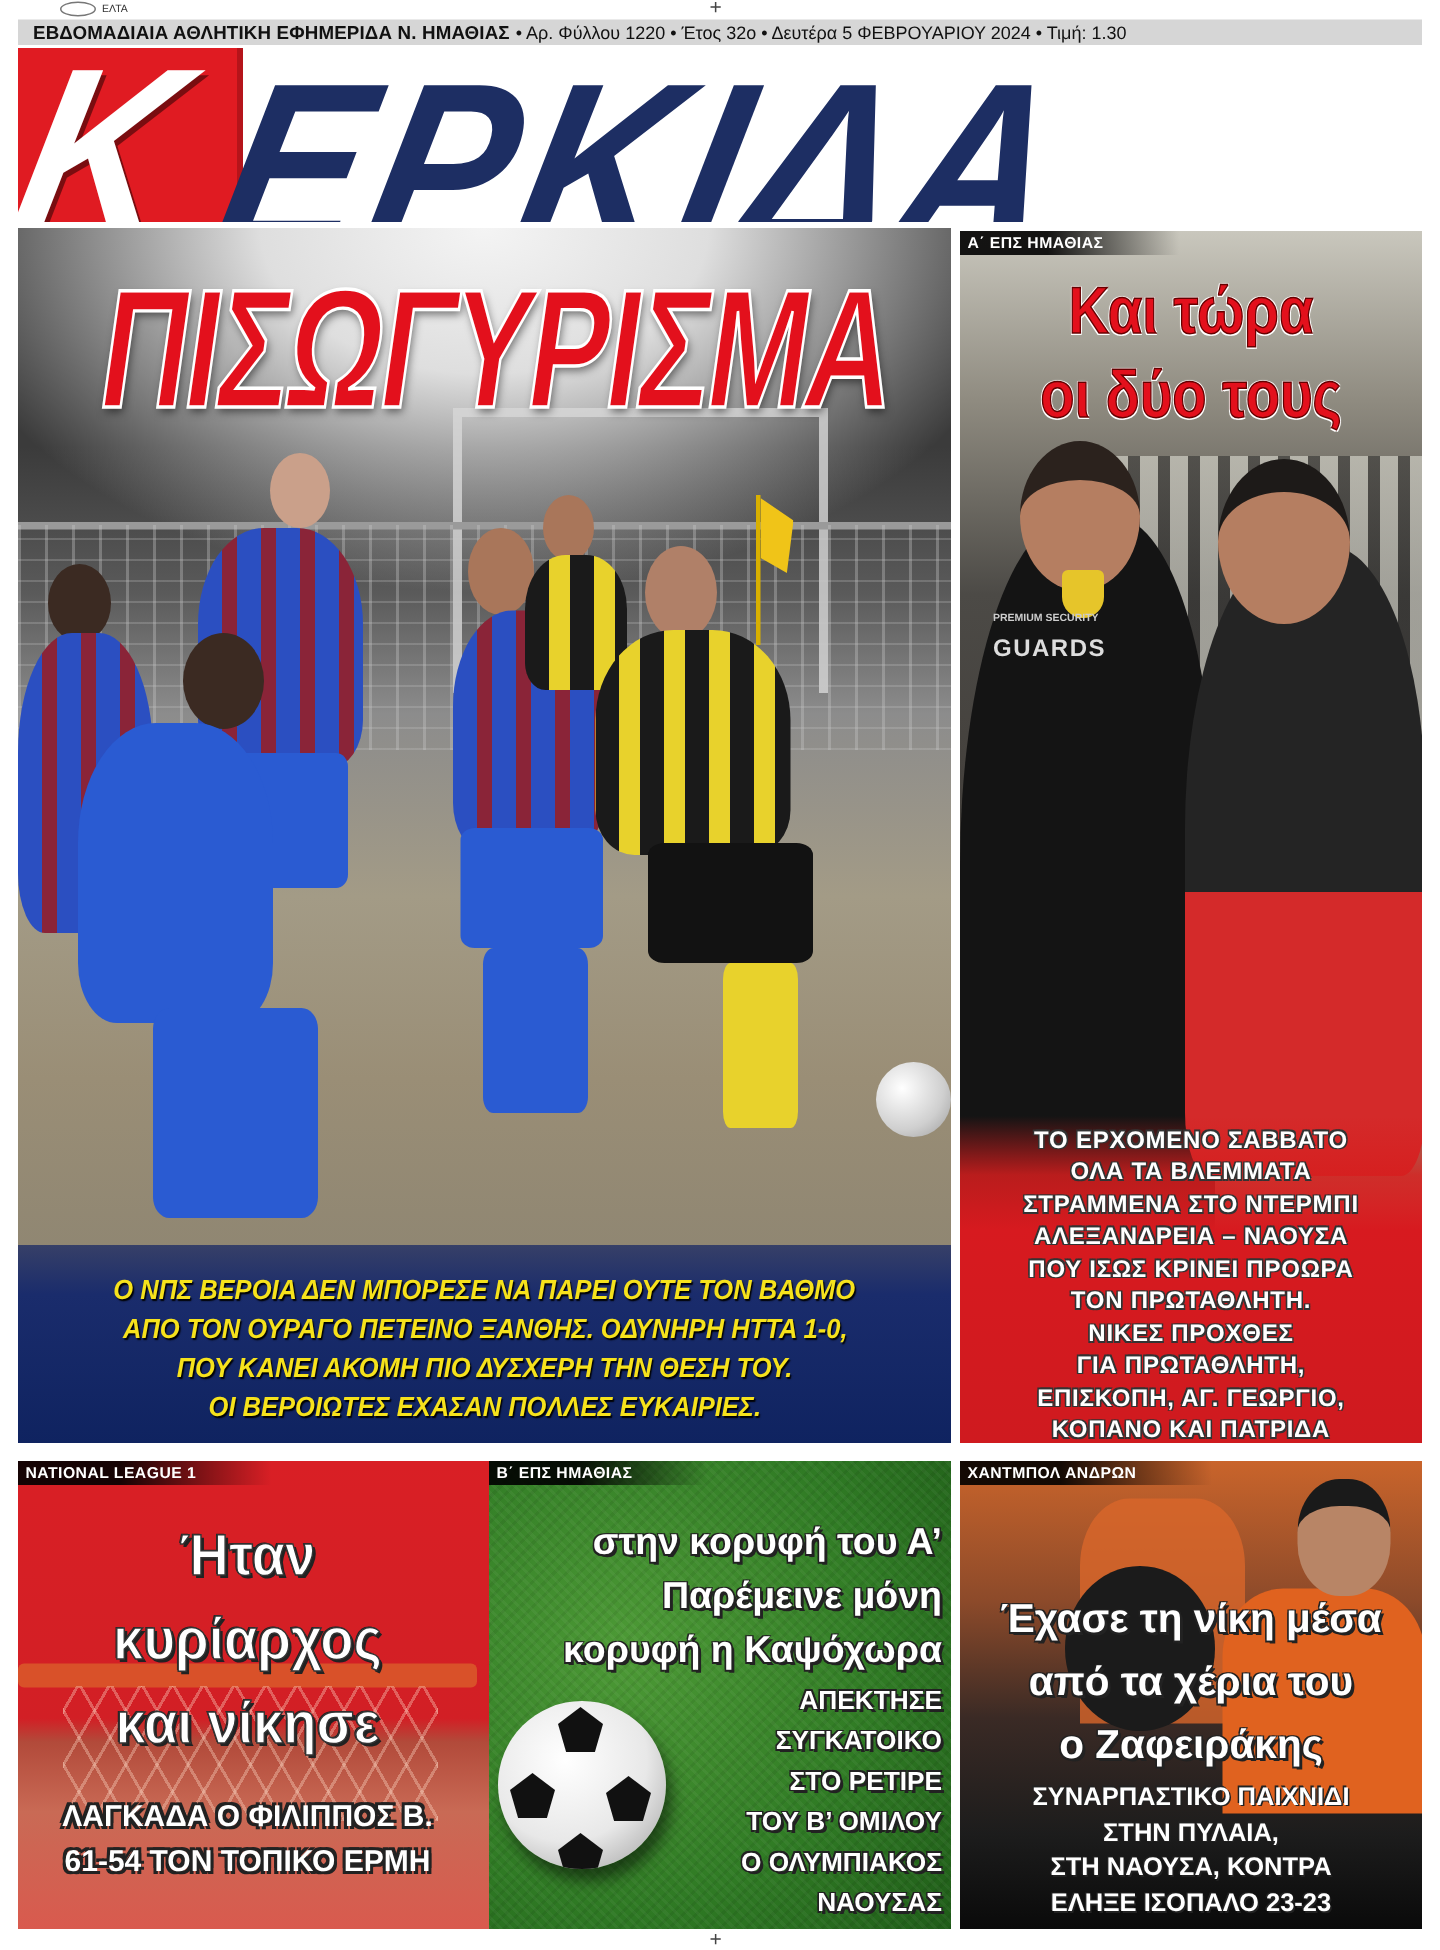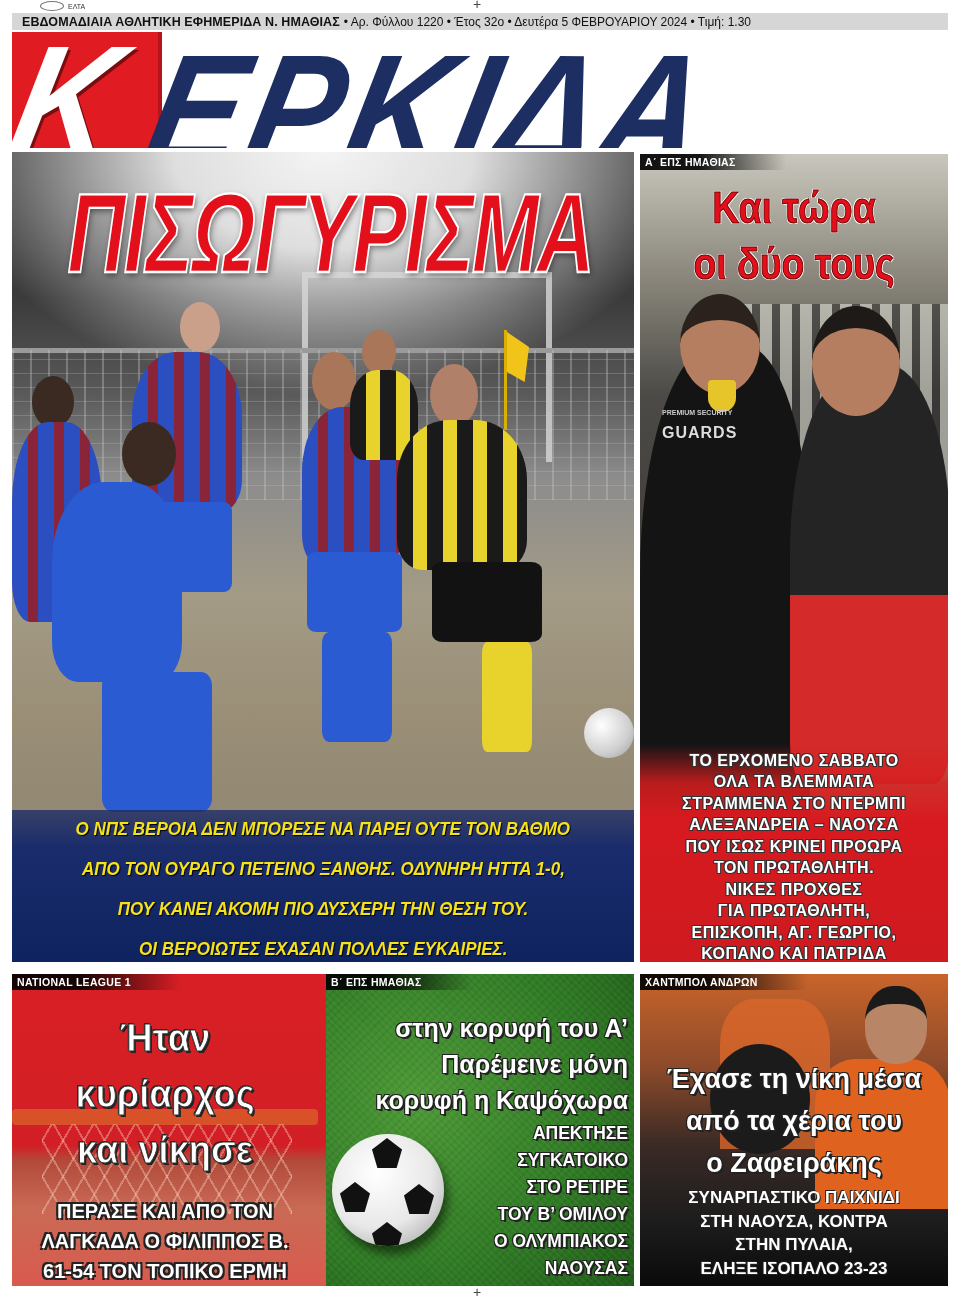--- a/index.html
+++ b/index.html
@@ -34,21 +34,21 @@
   .p-blue { background: #2a5bd2; }
   .p-yellow { background: repeating-linear-gradient(90deg, #1a1a1a 0 16px, #e8d22c 16px 30px); }
   .head { position: absolute; border-radius: 50%; background: #a9765a; }
   .head.dark { background: #3b2a22; }
   .ball { position: absolute; width: 50px; height: 50px; border-radius: 50%; background: radial-gradient(circle at 35% 35%, #ffffff, #cfcfcf 60%, #9a9a9a); }
   .flag { position: absolute; left: 495px; top: 180px; width: 22px; height: 50px; background: #f0c418; clip-path: polygon(0 0, 100% 30%, 80% 100%, 0 80%); }
   .flagpole { position: absolute; left: 492px; top: 178px; width: 3px; height: 100px; background: #d9b000; }
 
   .headline-main { position: absolute; left: 12px; top: 16px; width: 600px; text-align: center; font-size: 98px; font-weight: bold; color: #e3101c; font-family: "Liberation Sans", sans-serif; letter-spacing: -2px; transform: skewX(-8deg) scaleX(0.82) scaleY(1.15); transform-origin: center top; -webkit-text-stroke: 2px #ffffff; text-shadow: 2px 3px 6px rgba(0,0,0,0.5); white-space: nowrap; }
 
-  .main-caption { position: absolute; left: 0; bottom: 0; width: 622px; height: 152px; background: linear-gradient(180deg, rgba(25,40,100,0.75) 0%, #1a2c6c 25%, #0f2360 100%); display: flex; flex-direction: column; align-items: center; justify-content: space-between; padding-top: 6px; }
+  .main-caption { position: absolute; left: 0; bottom: 0; width: 622px; height: 132px; background: linear-gradient(180deg, rgba(25,40,100,0.75) 0%, #1a2c6c 25%, #0f2360 100%); display: flex; flex-direction: column; align-items: center; justify-content: center; padding-top: 6px; }
   .main-caption div { color: #f6e21c; font-weight: bold; font-style: italic; font-size: 18.5px; line-height: 26px; text-align: center; transform: scaleX(0.92); text-shadow: 1px 1px 1px #000; white-space: nowrap; }
 
   .side-story { position: absolute; left: 640px; top: 154px; width: 308px; height: 808px; overflow: hidden; background: #6f6a60; }
   .side-photo { position: absolute; inset: 0;
     background: linear-gradient(180deg, #c9c7bd 0%, #8f8b80 14%, #4c4a46 30%, #3f3b37 55%, #7b6a57 72%, #b79f80 82%, #c5553f 88%, #d0231f 100%);
   }
   .fence-side { position: absolute; left: 60px; top: 150px; width: 248px; height: 330px; background: repeating-linear-gradient(90deg, rgba(230,230,220,0.55) 0 12px, rgba(40,40,40,0.5) 12px 20px); }
   .player-black { position: absolute; left: 0; top: 190px; width: 170px; height: 520px; background: #141414; border-radius: 45% 40% 10% 10%; }
   .player-red { position: absolute; left: 150px; top: 210px; width: 160px; height: 420px; background: linear-gradient(180deg, #242424 0 55%, #d42a2a 55% 100%); border-radius: 45% 40% 10% 10%; }
   .head-s { position: absolute; border-radius: 50%; background: #b57e61; }
@@ -182,21 +182,20 @@
 <div class="bottom-box box-basket">
   <div class="rim"></div>
   <div class="net"></div>
   <div class="section-tag">NATIONAL LEAGUE 1</div>
   <div class="basket-head">
     <div>Ήταν</div>
     <div>κυρίαρχος</div>
     <div>και νίκησε</div>
   </div>
   <div class="basket-sub">
-    <div>ΠΕΡΑΣΕ ΚΑΙ ΑΠΟ ΤΟΝ</div>
     <div>ΛΑΓΚΑΔΑ Ο ΦΙΛΙΠΠΟΣ Β.</div>
     <div>61-54 ΤΟΝ ΤΟΠΙΚΟ ΕΡΜΗ</div>
   </div>
 </div>
 
 <div class="bottom-box box-football">
   <div class="grass-tex"></div>
   <div class="soccer-ball">
     <div class="hex" style="left:40px;top:4px;"></div>
     <div class="hex" style="left:8px;top:48px;"></div>
@@ -225,19 +224,19 @@
   <div class="hb-head"></div>
   <div class="hb-back-head"></div>
   <div class="section-tag">ΧΑΝΤΜΠΟΛ ΑΝΔΡΩΝ</div>
   <div class="handball-head">
     <div>Έχασε τη νίκη μέσα</div>
     <div>από τα χέρια του</div>
     <div>ο Ζαφειράκης</div>
   </div>
   <div class="handball-sub">
     <div>ΣΥΝΑΡΠΑΣΤΙΚΟ ΠΑΙΧΝΙΔΙ</div>
+    <div>ΣΤΗΝ ΠΥΛΑΙΑ,</div>
     <div>ΣΤΗ ΝΑΟΥΣΑ, ΚΟΝΤΡΑ</div>
-    <div>ΣΤΗΝ ΠΥΛΑΙΑ,</div>
     <div>ΕΛΗΞΕ ΙΣΟΠΑΛΟ 23-23</div>
   </div>
 </div>
 
 <span class="crossmark bottom">+</span>
 
 </body></html>

